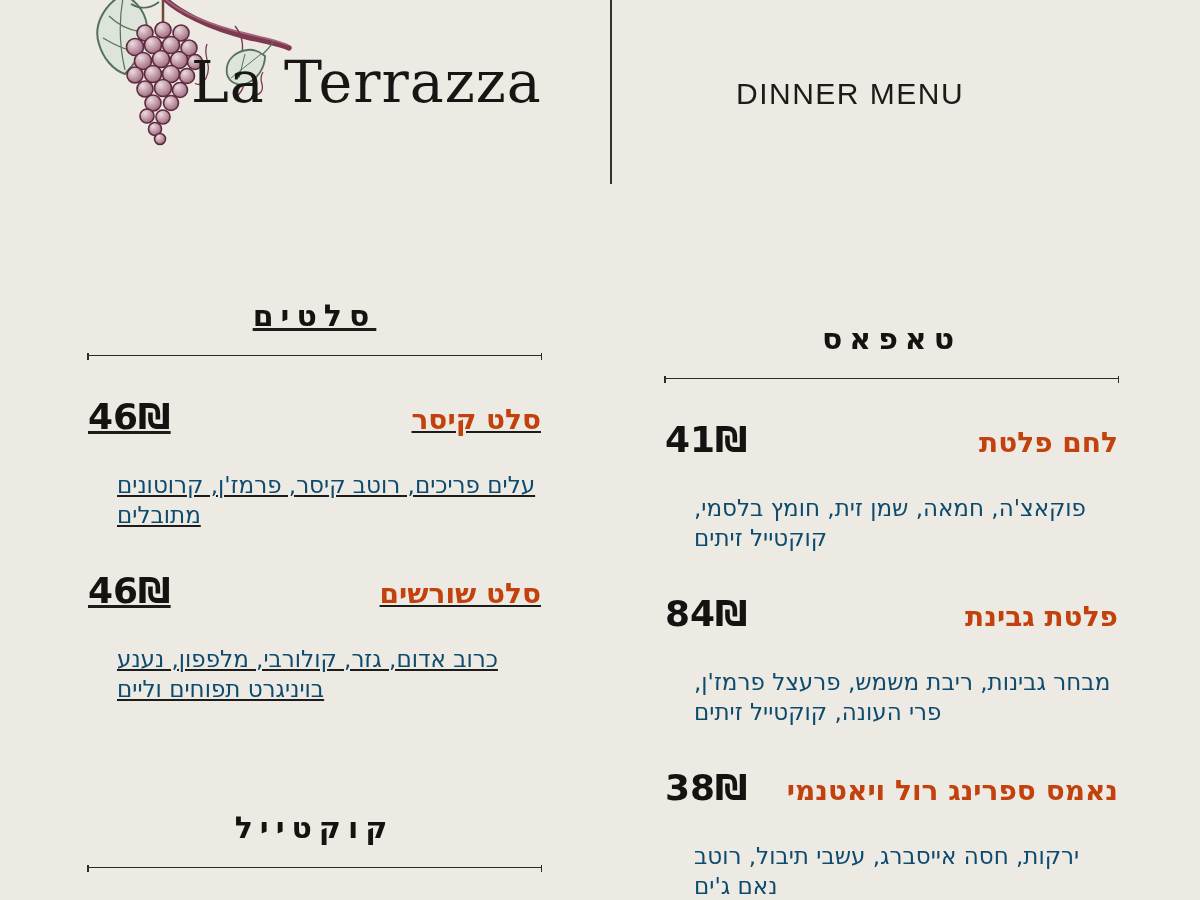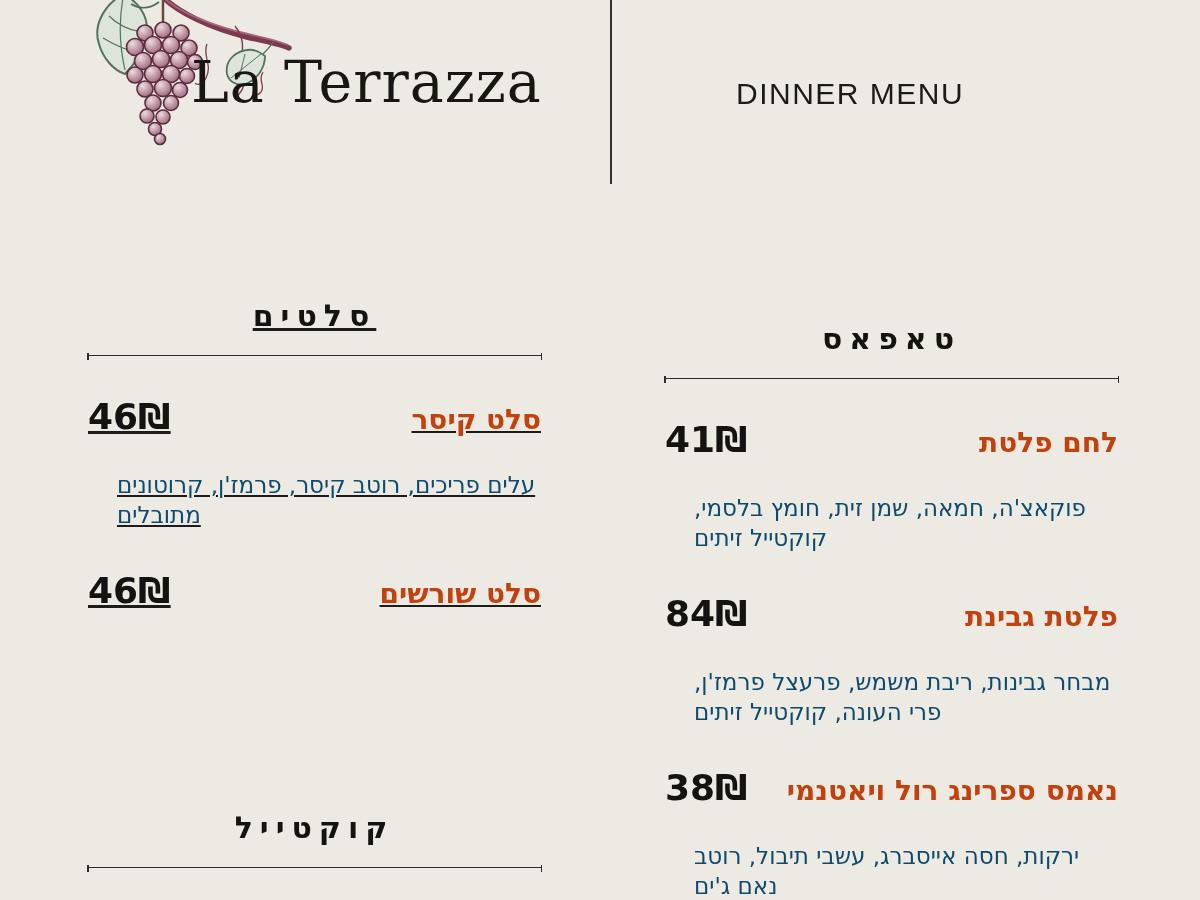--- a/index.html
+++ b/index.html
@@ -150,20 +150,21 @@
         <span class="item-price">46₪</span>
       </div>
       <p class="item-desc">עלים פריכים, רוטב קיסר, פרמז'ן, קרוטונים מתובלים</p>
     </div>
 
     <div class="menu-item">
       <div class="item-row">
         <span class="item-name">סלט שורשים</span>
         <span class="item-price">46₪</span>
       </div>
+      <p class="item-desc">כרוב אדום, גזר, קולורבי, מלפפון, נענע בויניגרט תפוחים וליים</p>
     </div>
   </section>
 
   <section class="col col-right">
     <h2 class="section-title">טאפאס</h2>
     <div class="rule"></div>
 
     <div class="menu-item">
       <div class="item-row">
         <span class="item-name">לחם פלטת</span>

